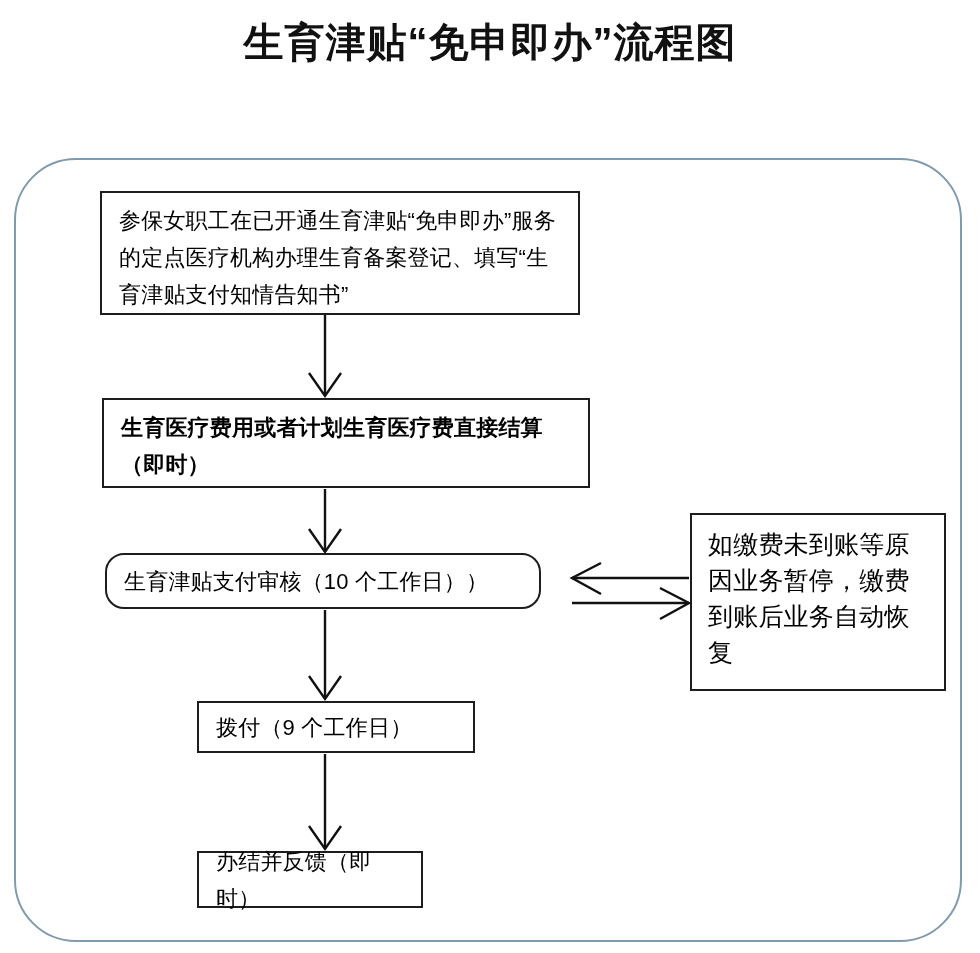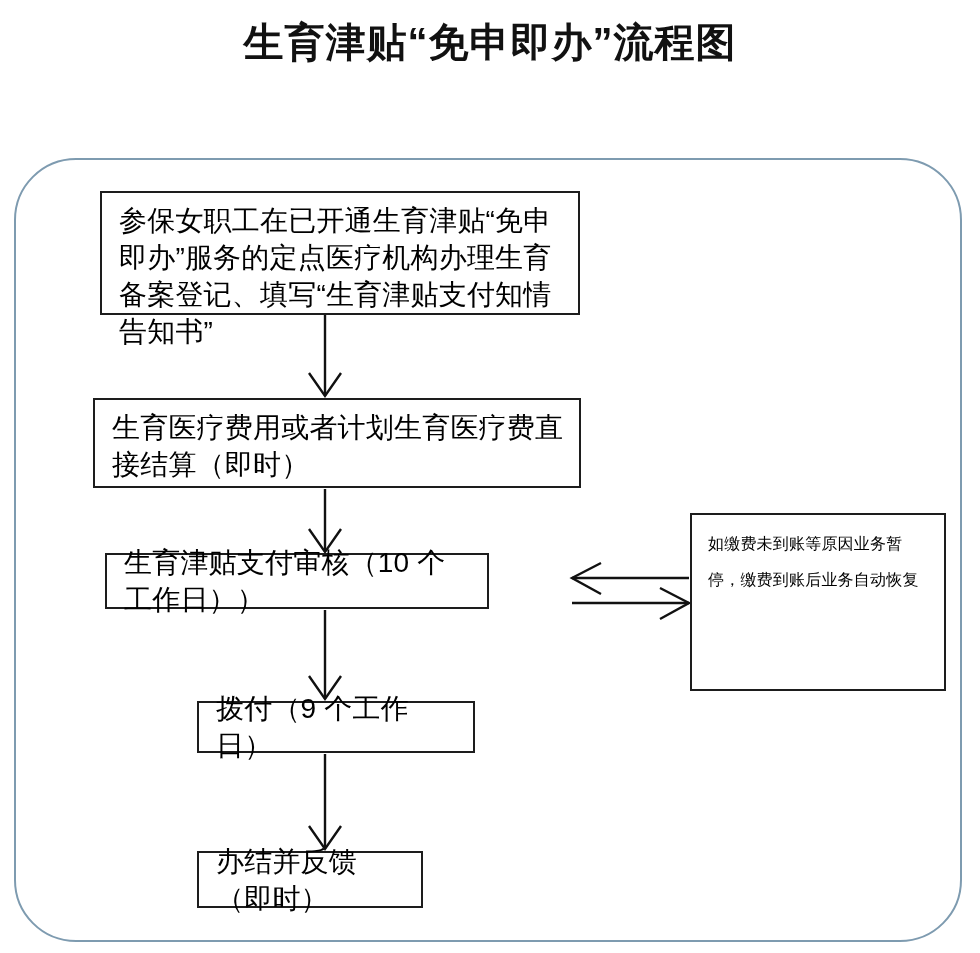--- a/index.html
+++ b/index.html
@@ -44,40 +44,40 @@
     box-sizing: border-box;
     background: transparent;
   }
   
   .node {
     position: absolute;
     box-sizing: border-box;
     border: 2px solid #1d1d1d;
     background: #ffffff;
     color: #000000;
-    font-size: 28px;
+    font-size: 22px;
     line-height: 37px;
     letter-spacing: 0.2px;
     padding: 9px 14px 9px 17px;
     white-space: pre-wrap;
     word-break: break-all;
   }
   .node.vcenter {
     display: flex;
     align-items: center;
   }
   #node-step1  { left: 100px; top: 191px; width: 480px; height: 124px; }
-  #node-step2  { left: 93px;  top: 398px; width: 488px; height: 90px;  }
-  #node-step3  { left: 105px; top: 553px; width: 384px; height: 56px;  }
+  #node-step2  { left: 102px;  top: 398px; width: 488px; height: 90px; font-weight: bold;  }
+  #node-step3  { left: 105px; top: 553px; width: 436px; height: 56px; border-radius: 19px;  }
   #node-note   { left: 690px; top: 513px; width: 256px; height: 178px; }
   #node-step4  { left: 197px; top: 701px; width: 278px; height: 52px;  }
   #node-step5  { left: 197px; top: 851px; width: 226px; height: 57px;  }
 
   #node-note {
-    font-size: 16px;
+    font-size: 25px;
     line-height: 36px;
     padding: 11px 10px 10px 16px;
   }
 
   
   #connectors {
     position: absolute;
     left: 0;
     top: 0;
     width: 980px;

